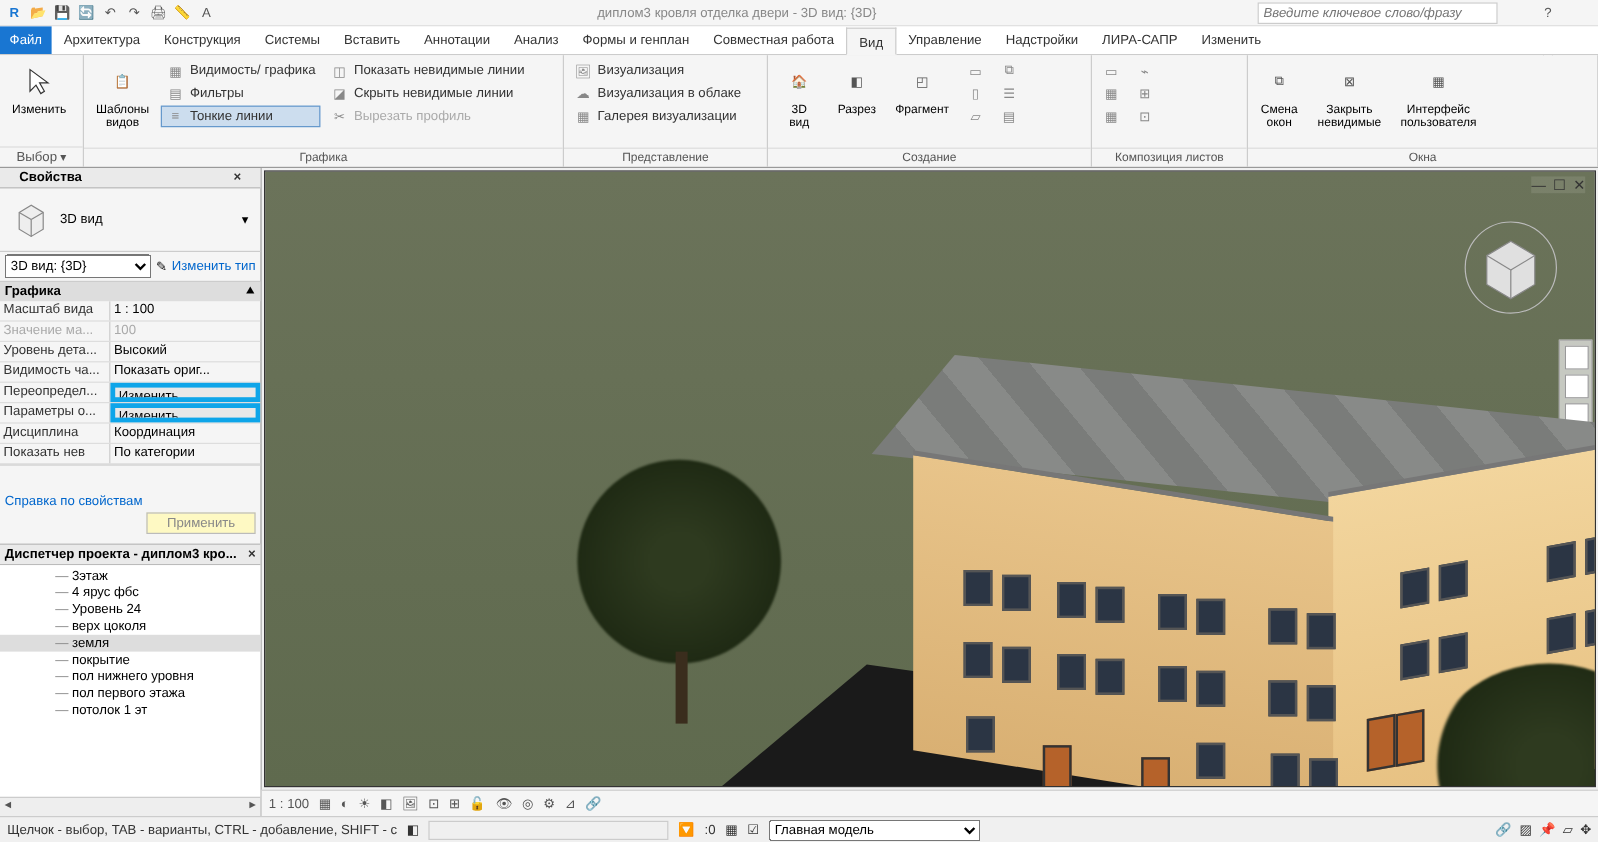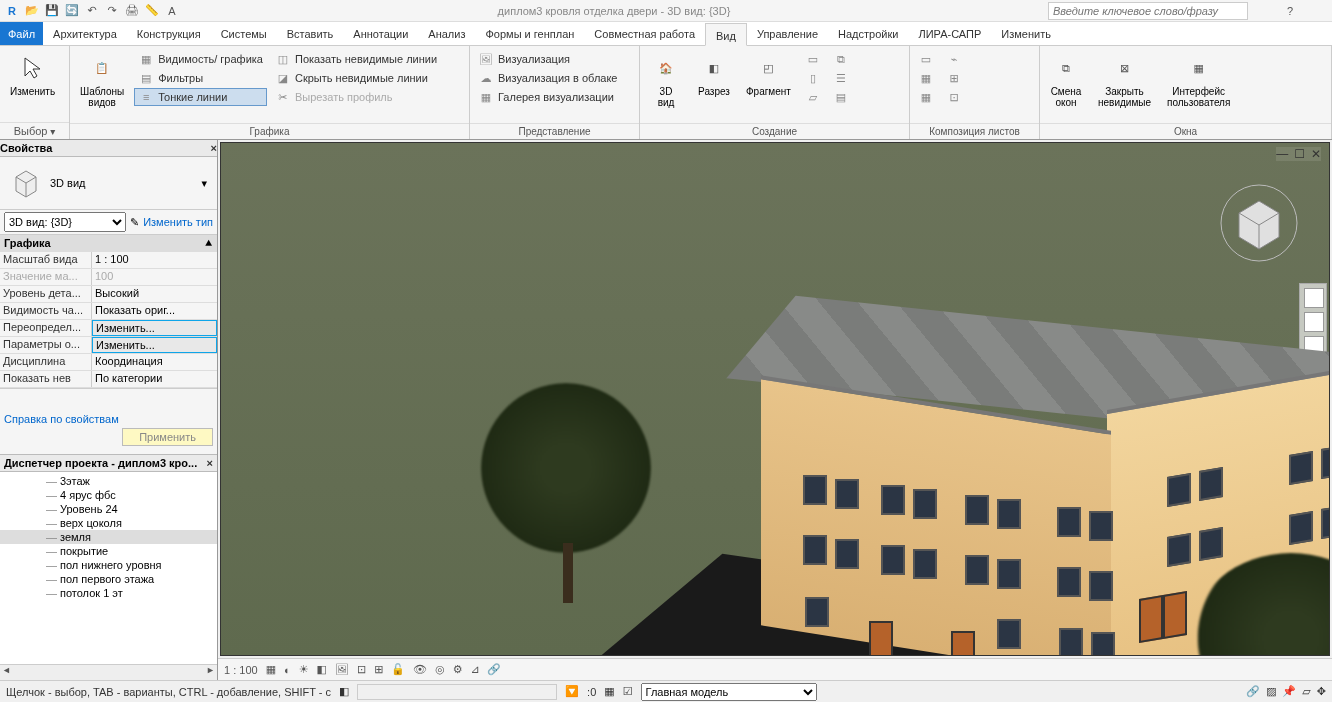--- a/index.html
+++ b/index.html
@@ -31,33 +31,33 @@
 .row-item .ricon { width: 16px; height: 16px; display: flex; align-items: center; justify-content: center; color: #888; }
 .row-item.disabled { color: #aaa; }
 .row-item.active { background: #cde; border: 1px solid #69c; padding: 0 3px; }
 .col-stack { display: flex; flex-direction: column; gap: 1px; }
 
 
 .main { flex: 1; display: flex; overflow: hidden; }
 .left-col { width: 218px; display: flex; flex-direction: column; background: #f5f5f5; border-right: 1px solid #999; }
 
 
-.props-head { display: flex; align-items: center; justify-content: space-between; padding: 2px 0; background: #eaeaea; border-bottom: 1px solid #bbb; font-weight: bold; font-size: 11px; }
+.props-head { display: flex; align-items: center; justify-content: space-between; padding: 2px 16px; background: #eaeaea; border-bottom: 1px solid #bbb; font-weight: bold; font-size: 11px; }
 .close-x { cursor: pointer; font-weight: bold; color: #333; }
 .props-type { display: flex; align-items: center; gap: 8px; padding: 10px; border-bottom: 1px solid #ccc; }
 .props-type .cube { width: 32px; height: 32px; }
 .props-row2 { display: flex; align-items: center; gap: 4px; padding: 2px 4px; border-bottom: 1px solid #ccc; }
 .props-row2 select { flex: 1; font-size: 11px; height: 20px; }
 .props-link { color: #0066cc; cursor: pointer; font-size: 11px; }
 .props-cat { background: #ddd; font-weight: bold; padding: 2px 4px; font-size: 11px; display: flex; justify-content: space-between; }
 .props-grid { flex: 0 0 auto; overflow: auto; max-height: 140px; }
 .pg-row { display: flex; border-bottom: 1px solid #ddd; font-size: 11px; height: 17px; }
 .pg-row .k { width: 92px; padding: 1px 3px; color: #333; overflow: hidden; white-space: nowrap; text-overflow: ellipsis; border-right: 1px solid #ccc; }
 .pg-row .v { flex: 1; padding: 1px 3px; overflow: hidden; white-space: nowrap; }
-.pg-row .v.btn { background: #e8e8e8; border: 1px solid #0ea5e9; cursor: pointer; }
+.pg-row .v.btn { background: #e8e8e8; border: 4px solid #0ea5e9; cursor: pointer; }
 .props-foot { display: flex; align-items: center; justify-content: space-between; padding: 2px 4px; border-top: 1px solid #ccc; }
 .apply-btn { background: #fef9c3; border: 1px solid #bbb; padding: 2px 16px; color: #888; margin-top: 37px; }
 
 
 .pb-head { display: flex; align-items: center; justify-content: space-between; padding: 2px 4px; background: #eaeaea; border-top: 1px solid #bbb; border-bottom: 1px solid #bbb; font-weight: bold; font-size: 11px; margin-top: 6px;}
 .pb-tree { flex: 1; overflow: auto; background: #fff; padding: 2px 0; }
 .pb-item { padding: 1px 0 1px 60px; font-size: 11px; cursor: pointer; position: relative; }
 .pb-item::before { content: "—"; position: absolute; left: 46px; color: #888; }
 .pb-item.sel { background: #ddd; }
 

